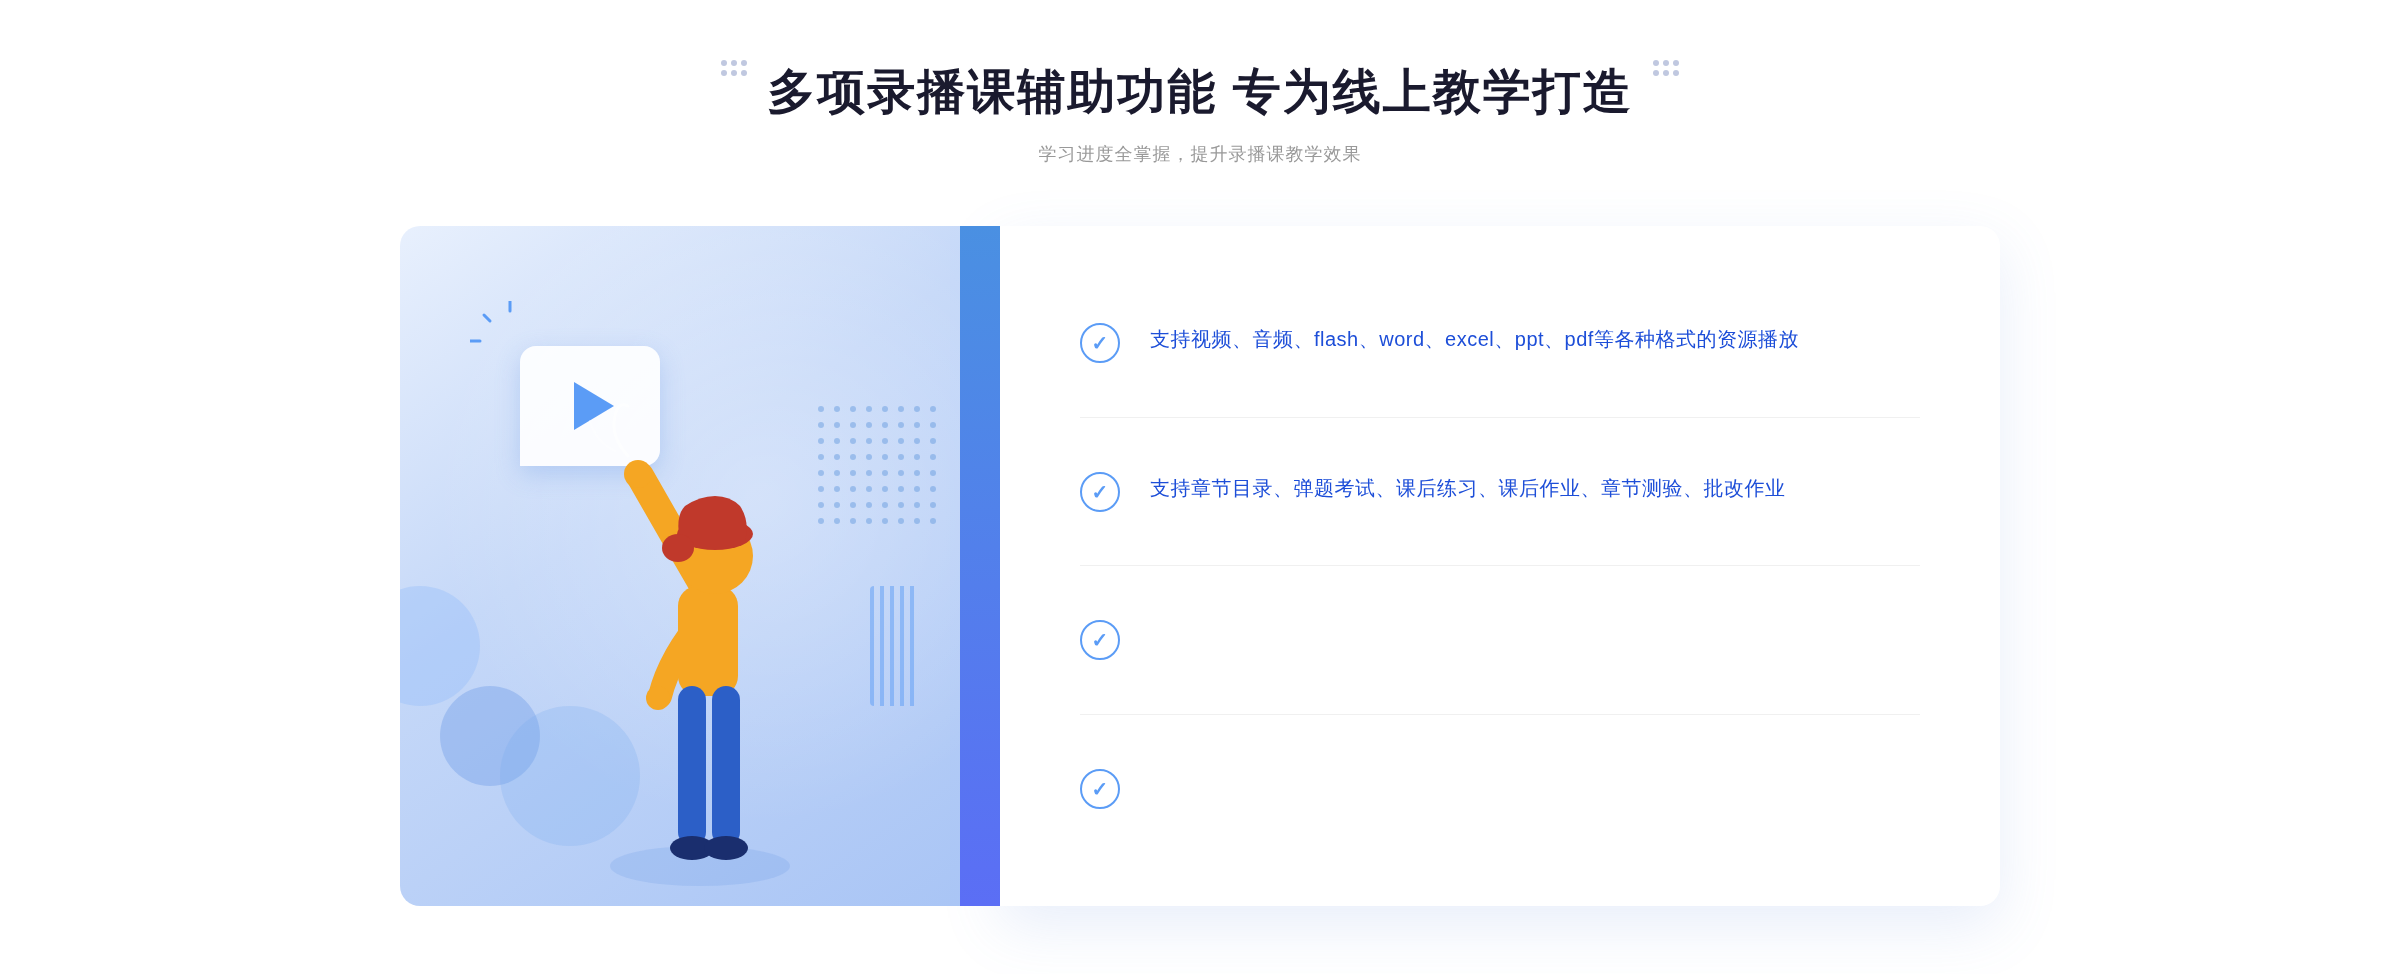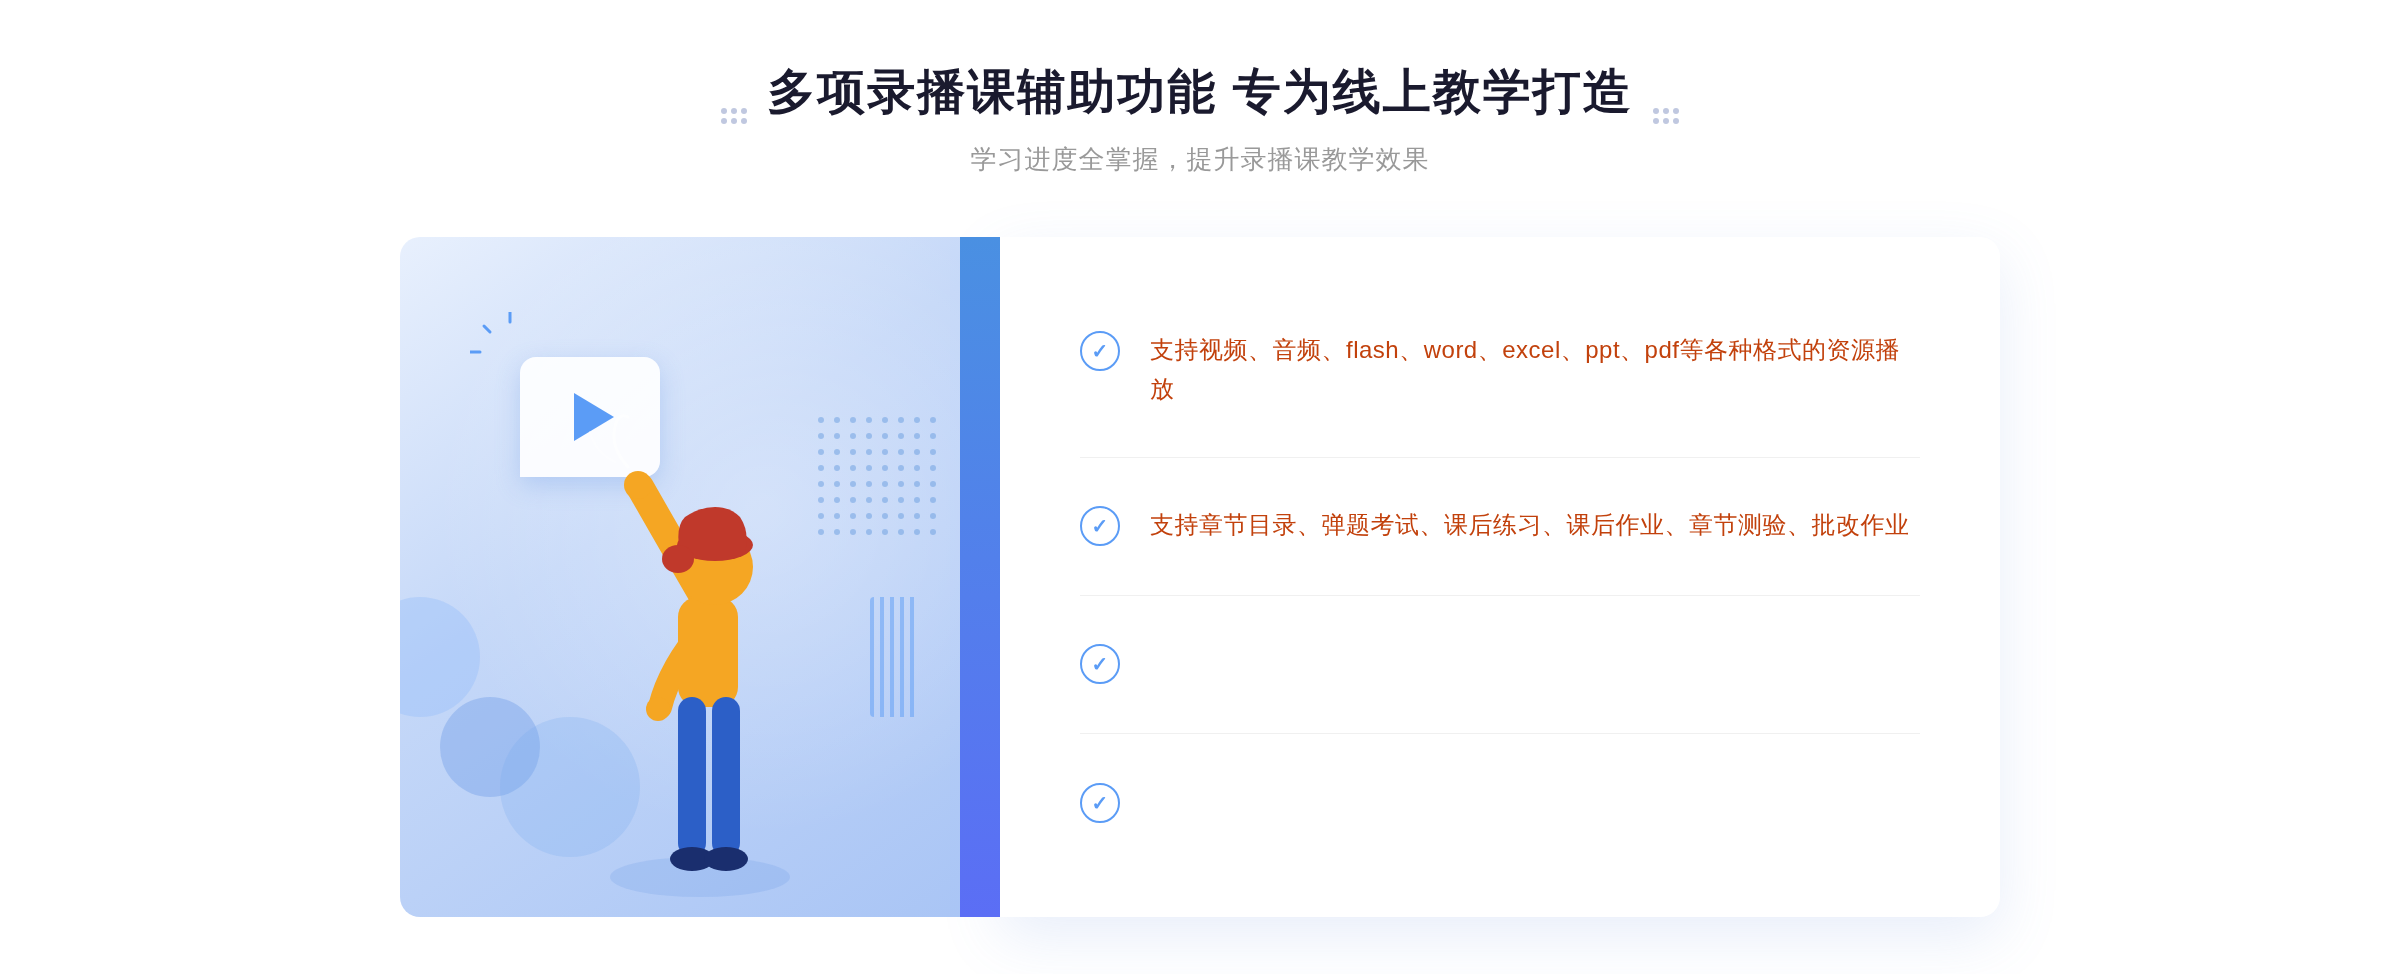--- a/index.html
+++ b/index.html
@@ -33,21 +33,21 @@
 
     
     .header-section {
       text-align: center;
       margin-bottom: 60px;
       position: relative;
     }
 
     .header-title-row {
       display: flex;
-      align-items: flex-end;
+      align-items: flex-start;
       justify-content: center;
       gap: 20px;
       margin-bottom: 18px;
     }
 
     .decorative-dots {
       display: flex;
       gap: 4px;
       align-items: center;
     }
@@ -68,21 +68,21 @@
     }
 
     .main-title {
       font-size: 48px;
       font-weight: 700;
       color: #1a1a2e;
       letter-spacing: 2px;
     }
 
     .subtitle {
-      font-size: 26px;
+      font-size: 18px;
       color: #999;
       letter-spacing: 1px;
       font-weight: 400;
     }
 
     
     .content-area {
       display: flex;
       align-items: stretch;
       width: 1600px;
@@ -260,22 +260,22 @@
     }
 
     .check-mark {
       color: #5b9cf6;
       font-size: 20px;
       font-weight: 700;
       line-height: 1;
     }
 
     .feature-text {
-      font-size: 24px;
-      color: #c2410c;
+      font-size: 20px;
+      color: #1d4ed8;
       line-height: 1.6;
       font-weight: 400;
       letter-spacing: 0.5px;
     }
 
     .divider {
       height: 1px;
       background: #f0f0f0;
       margin: 0 0;
     }

